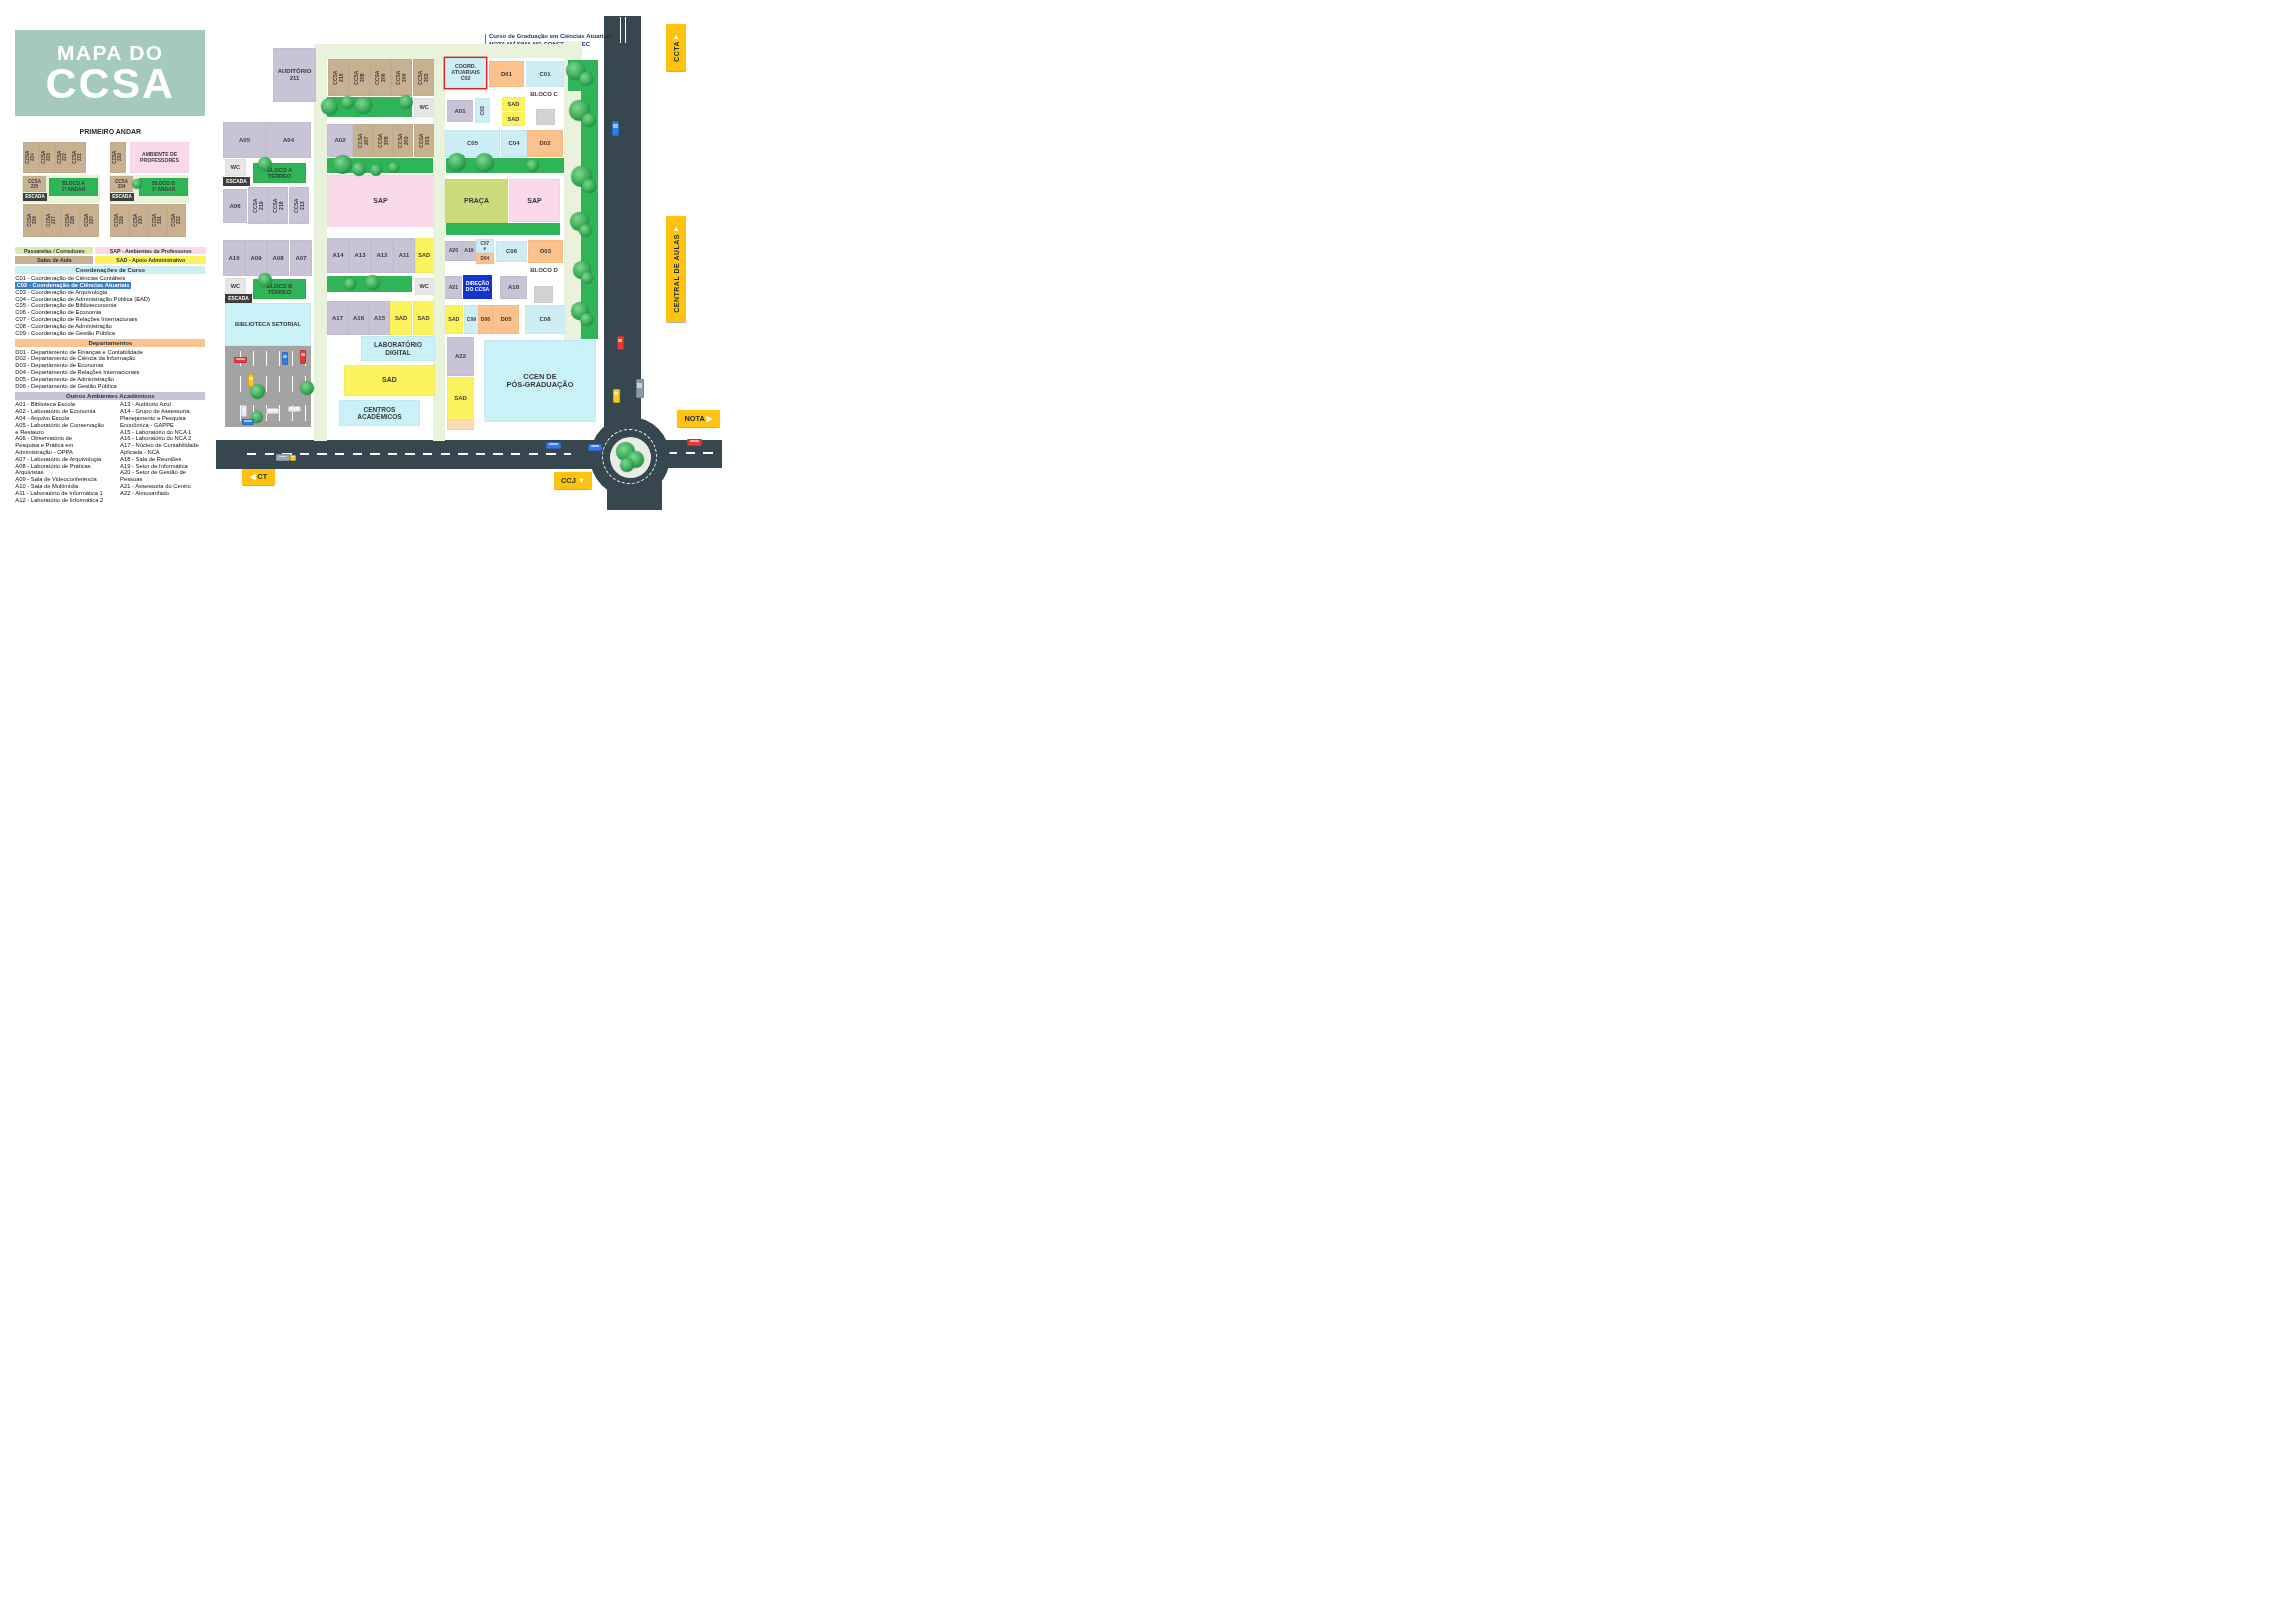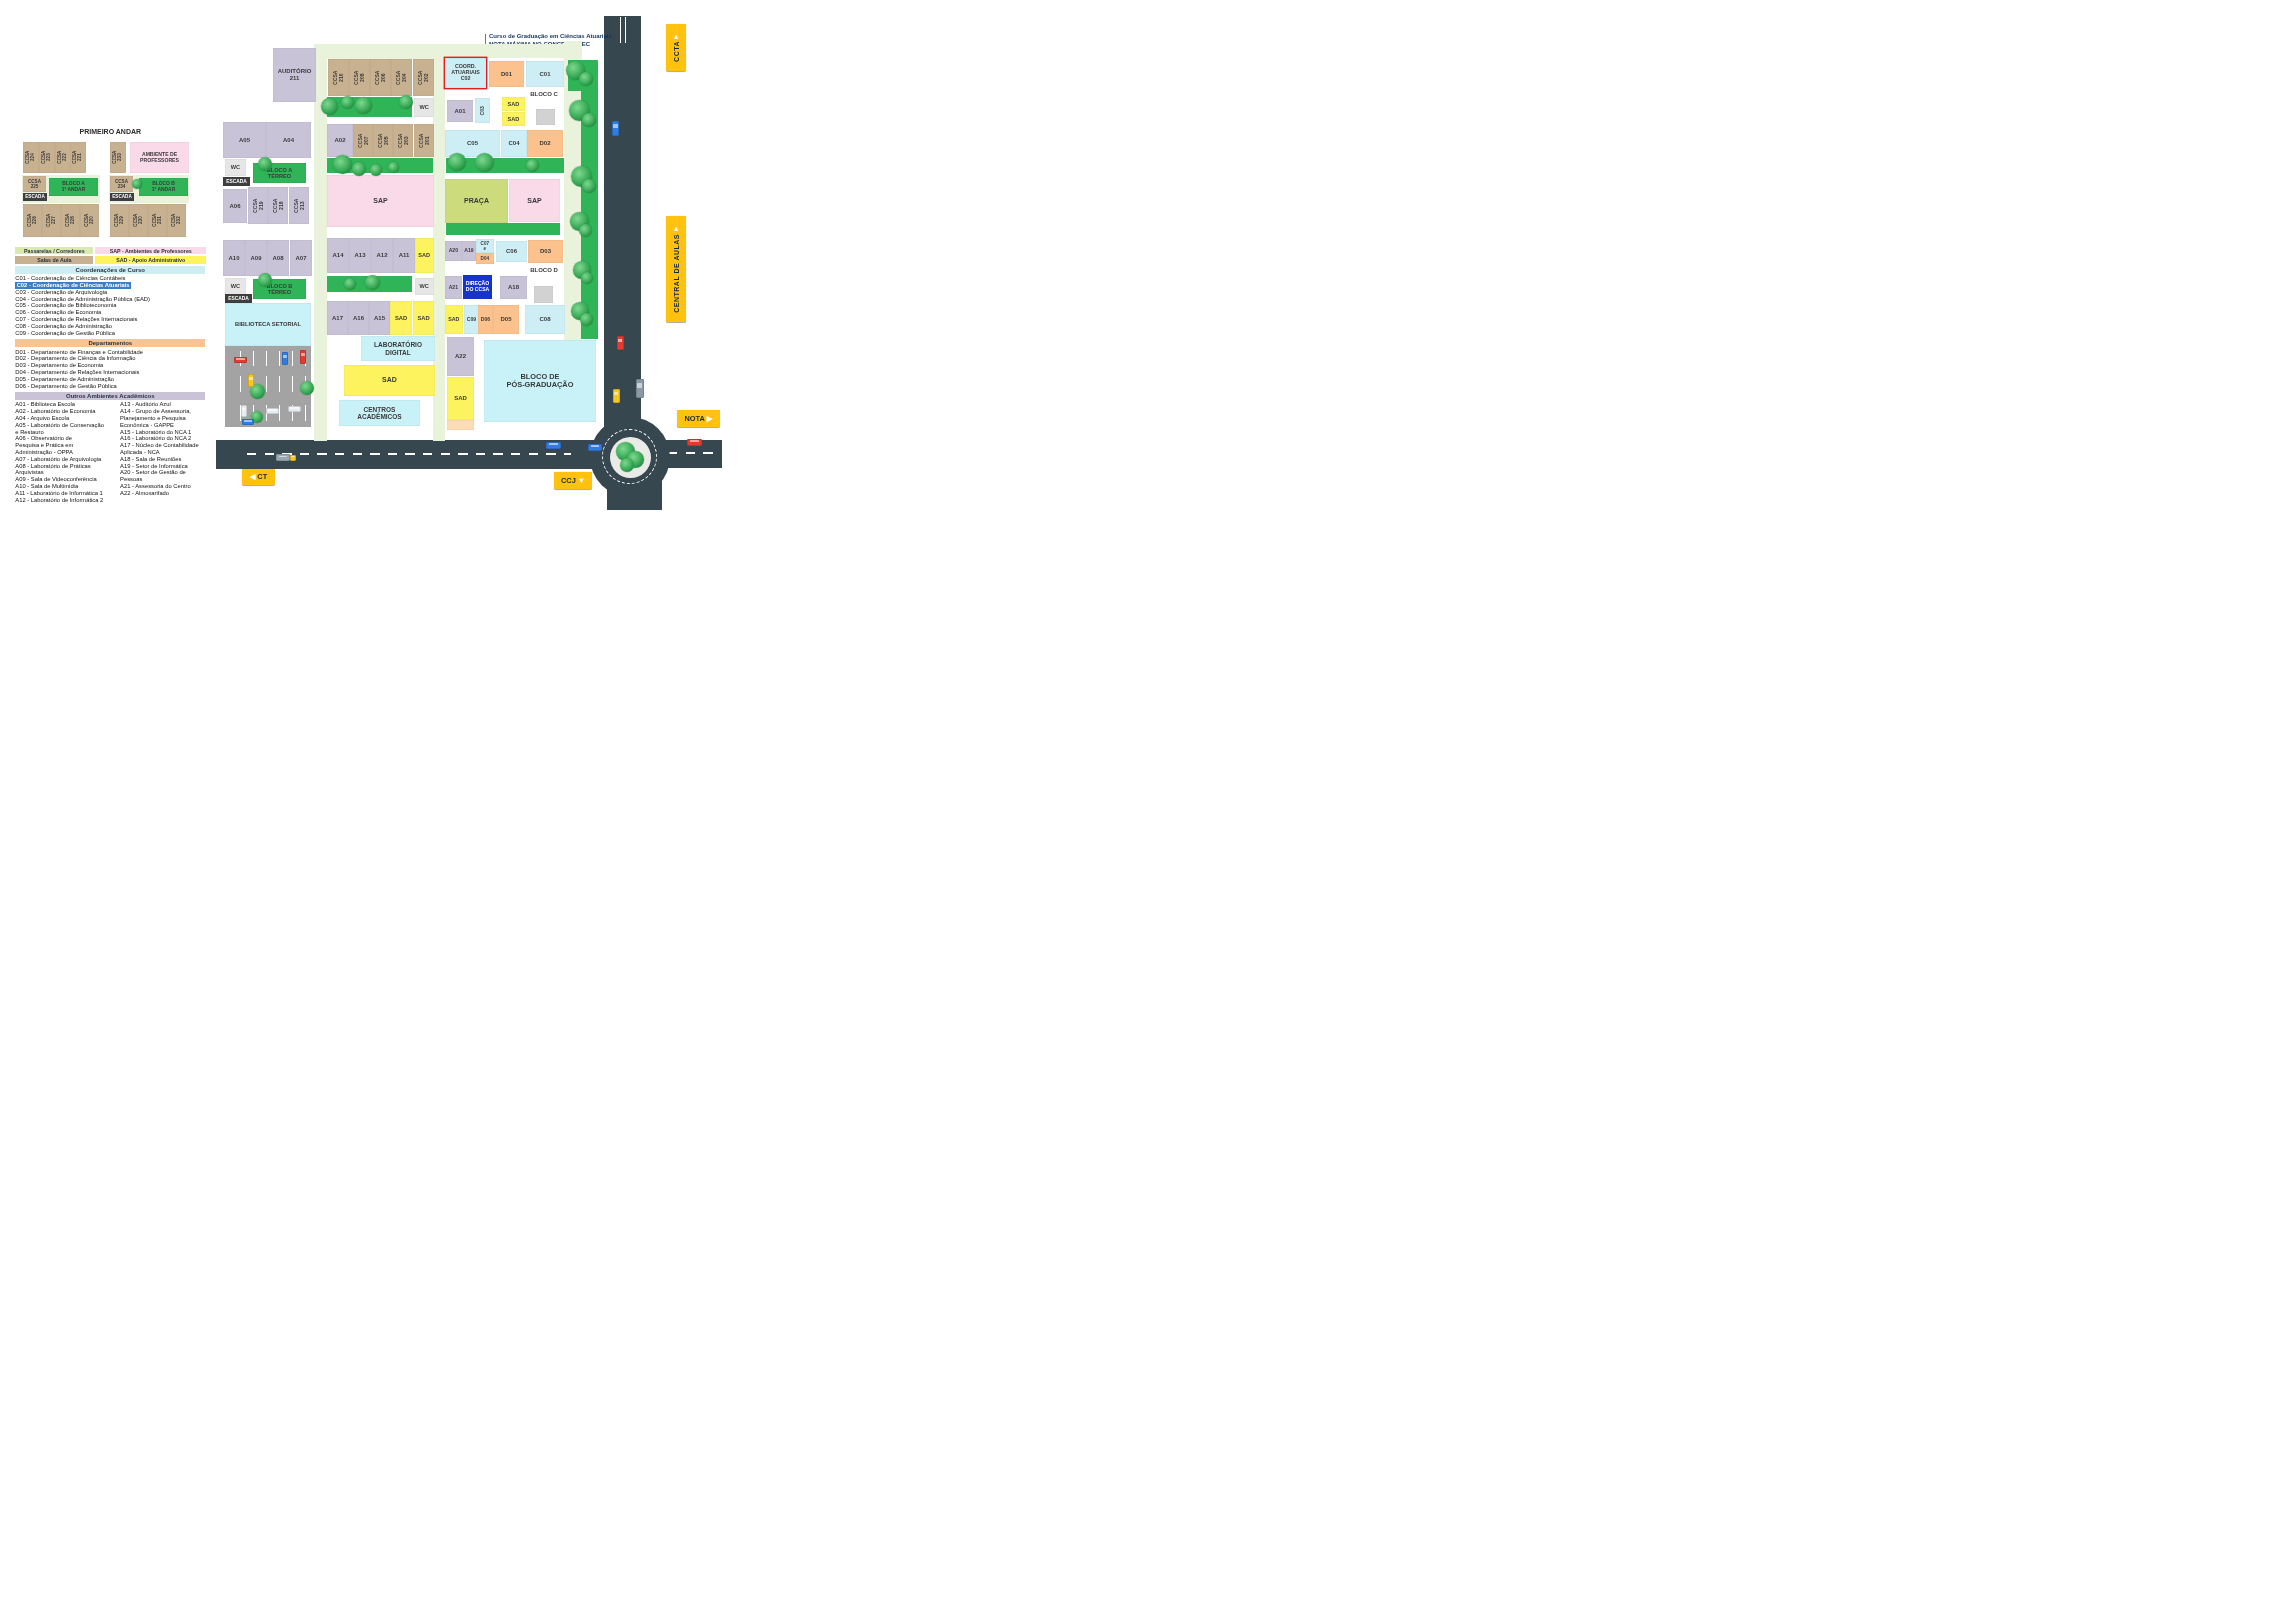--- a/index.html
+++ b/index.html
@@ -92,20 +92,24 @@
   <div class="roundabout-outer"></div>
   <div class="roundabout-ring"></div>
   <div class="roundabout-center"></div>
 
   <div class="parking">
     <div class="stalls" style="top:4.6px"></div>
     <div class="stalls" style="top:30px"></div>
     <div class="stalls" style="top:59px"></div>
   </div>
 
+  <div class="title-box">
+    <div class="title-line1">MAPA DO</div>
+    <div class="title-line2">CCSA</div>
+  </div>
   <div class="fp-header">PRIMEIRO ANDAR</div>
   <div class="legend">
       <div class="legend-item" style="background: rgb(217, 233, 176);">Passarelas / Corredores</div>
       <div class="legend-item" style="background: rgb(250, 217, 233);">SAP - Ambientes de Professores</div>
       <div class="legend-item" style="background: rgb(200, 177, 144);">Salas de Aula</div>
       <div class="legend-item" style="background: rgb(253, 243, 95);">SAD - Apoio Administrativo</div>
     </div>
   <div class="sections">
     <div class="sec-header" style="background: rgb(207, 238, 243);">Coordenações de Curso</div>
     <div class="list"><div class="li">C01 - Coordenação de Ciências Contábeis</div><div class="li hl">C02 - Coordenação de Ciências Atuariais</div><div class="li">C03 - Coordenação de Arquivologia</div><div class="li">C04 - Coordenação de Administração Pública (EAD)</div><div class="li">C05 - Coordenação de Biblioteconomia</div><div class="li">C06 - Coordenação de Economia</div><div class="li">C07 - Coordenação de Relações Internacionais</div><div class="li">C08 - Coordenação de Administração</div><div class="li">C09 - Coordenação de Gestão Pública</div></div>
@@ -479,21 +483,21 @@
       <div class="rlabel">C08</div>
     </div>
     <div class="room t-block" style="left: 361px; top: 336px; width: 74px; height: 25px;">
       <div class="rlabel" style="font-size: 6.5px;">LABORATÓRIO
 DIGITAL</div>
     </div>
     <div class="room t-room" style="left: 447px; top: 337px; width: 27px; height: 39px;">
       <div class="rlabel">A22</div>
     </div>
     <div class="room t-block" style="left: 484px; top: 340px; width: 112px; height: 82px;">
-      <div class="rlabel" style="font-size: 7.4px;">BLOCO DE
+      <div class="rlabel" style="font-size: 7.4px;">CCEN DE
 PÓS-GRADUAÇÃO</div>
     </div>
     <div class="room t-sad" style="left: 344px; top: 365px; width: 91px; height: 30.5px;">
       <div class="rlabel" style="font-size: 7px;">SAD</div>
     </div>
     <div class="room t-sad" style="left: 447px; top: 377px; width: 27px; height: 43px;">
       <div class="rlabel" style="font-size: 6px;">SAD</div>
     </div>
     <div class="room t-peach" style="left: 447px; top: 420px; width: 27px; height: 10.2px;"></div>
     <div class="room t-block" style="left: 339px; top: 400px; width: 81px; height: 26px;">

